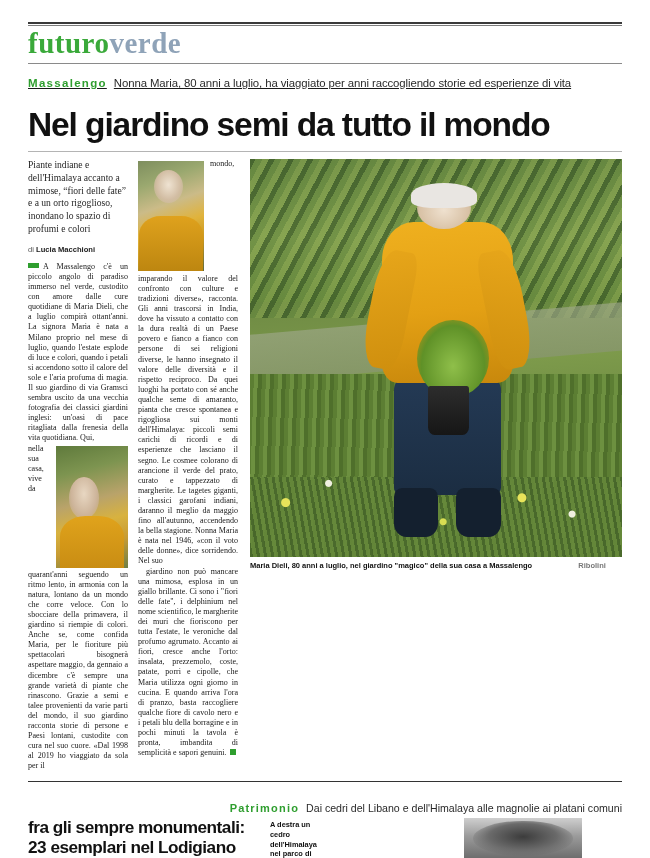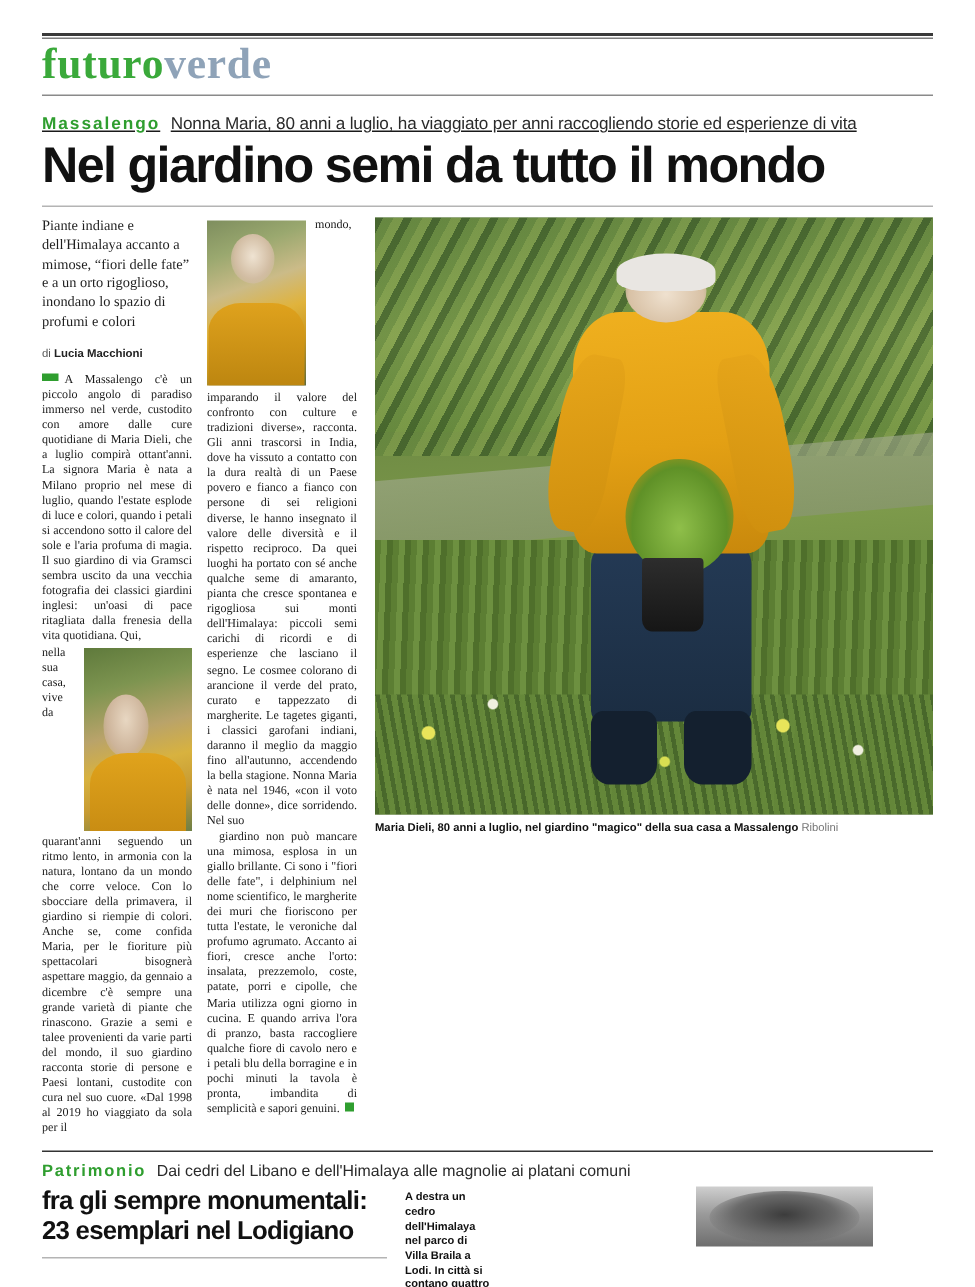--- a/index.html
+++ b/index.html
@@ -28,21 +28,21 @@
   
   .kicker-row { margin-top:13px; display:flex; align-items:baseline; gap:7px;text-decoration:underline; }
   .kicker { font-family:"Liberation Sans", sans-serif; font-weight:bold; font-size:11.5px; color:#2f9e2f; letter-spacing:1.3px; white-space:nowrap; }
   .standfirst { font-family:"Liberation Sans", sans-serif; font-size:11.4px; color:#2a2a2a; letter-spacing:-0.1px; }
   .headline {
     font-family:"Liberation Sans", sans-serif;
     font-weight:bold;
     font-size:33.5px;
     line-height:1.04;
     letter-spacing:-1.1px;
-    margin-top:5px;
+    margin-top:19px;
     color:#111;
   }
   .hl-rule { border-top:1px solid #b4b4b4; margin-top:8px; }
 
   
   .top-body { display:flex; margin-top:7px; gap:0; }
   .col { width:128px; padding-right:10px; }
   .col p, .col .lead {
     font-size:8.05px; line-height:1.255; text-align:justify;
     text-justify:inter-word; hyphens:auto; -webkit-hyphens:auto;
@@ -133,27 +133,27 @@
       radial-gradient(circle at 8% 60%, #e8e45a 0 4px, rgba(0,0,0,0) 5px),
       radial-gradient(circle at 20% 40%, #f0efe0 0 3px, rgba(0,0,0,0) 4px),
       radial-gradient(circle at 74% 55%, #e8e45a 0 4px, rgba(0,0,0,0) 5px),
       radial-gradient(circle at 88% 72%, #f0efe0 0 3px, rgba(0,0,0,0) 4px),
       radial-gradient(circle at 52% 80%, #d9de52 0 3px, rgba(0,0,0,0) 4px);
   }
   .caption {
     font-family:"Liberation Sans", sans-serif; font-size:7.5px; font-weight:bold;
     color:#111; margin-top:4px; line-height:1.25;
   }
-  .caption .credit { font-weight:normal; color:#777; }
+  .caption .credit { font-weight:bold; color:#777;margin-left:44px; }
 
   
   .sec-rule { border-top:1px solid #333; margin-top:10px; }
 
   
-  .b-kicker-row { margin-top:7px; display:flex; align-items:baseline; gap:7px; }
+  .b-kicker-row { margin-top:20px; display:flex; align-items:baseline; gap:7px;justify-content:flex-end; }
   .b-kicker { font-family:"Liberation Sans", sans-serif; font-weight:bold; font-size:11px; color:#2f9e2f; letter-spacing:1.2px; white-space:nowrap; }
   .b-stand { font-family:"Liberation Sans", sans-serif; font-size:10.6px; color:#2a2a2a; }
   .b-grid { display:flex; margin-top:4px; }
   .b-left { width:242px; padding-right:12px; }
   .b-headline {
     font-family:"Liberation Sans", sans-serif; font-weight:bold;
     font-size:17.2px; line-height:1.12; letter-spacing:-0.5px; color:#111;
   }
   .b-hl-rule { border-top:1px solid #b4b4b4; margin-top:8px; }
   .b-cols { display:flex; margin-top:6px; }

